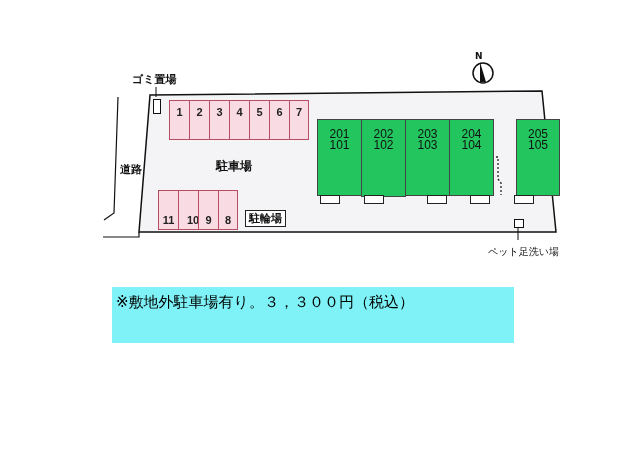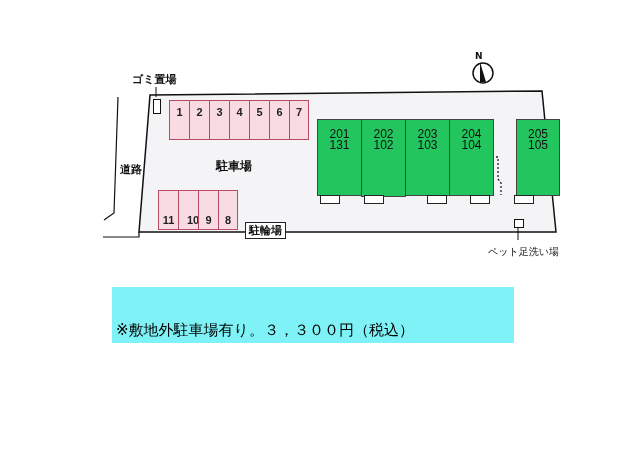--- a/index.html
+++ b/index.html
@@ -14,21 +14,21 @@
   .slot.top { align-items:flex-start; padding-top:5px; }
   .slot.bot { align-items:flex-end; padding-bottom:3px; }
   .unit { position:absolute; background:#22c55e; border:1px solid #444; box-sizing:border-box;
           font-family:"Liberation Sans", sans-serif; font-size:12px; line-height:11px; text-align:center;
           padding-top:9px; color:#111; }
   .entry { position:absolute; width:20px; height:9px; background:#fff; border:1px solid #222; box-sizing:border-box; }
   .bike { position:absolute; border:1.5px solid #222; background:#fff; font-size:11px; font-weight:bold;
           padding:1px 3px; line-height:13px; }
   .note { position:absolute; left:112px; top:287px; width:402px; height:56px; background:#7ef2f6;
           box-sizing:border-box; padding:3px 0 0 4px; font-size:15px; line-height:24px; color:#000; }
-  .note div { white-space:nowrap;margin-top:28px; }
+  .note div { white-space:nowrap; }
 </style>
 </head>
 <body>
 
 <svg class="site" width="640" height="452">
 
   <polygon points="150,95 542,91 556,232 139,232" fill="#f4f4f6" stroke="#111" stroke-width="1.5"></polygon>
 
   <polyline points="118,97 114,213 104,220" fill="none" stroke="#111" stroke-width="1.2"></polyline>
   <polyline points="103,237 139,237 139,232" fill="none" stroke="#111" stroke-width="1.2"></polyline>
@@ -89,26 +89,26 @@
 <div class="slot bot" style="left:178px;top:190px;width:30px;height:40px;">
     <span>10</span>
   </div>
 <div class="slot bot" style="left:198px;top:190px;width:21px;height:40px;">
     <span>9</span>
   </div>
 <div class="slot bot" style="left:218px;top:190px;width:20px;height:40px;">
     <span>8</span>
   </div>
 
-<div class="bike" style="left:245px;top:222px;">駐輪場</div>
+<div class="bike" style="left:245px;top:210px;">駐輪場</div>
 
 <div>
   <div class="unit" style="left:317px;top:119px;width:45px;height:77px;">
     <div>201</div>
-      <div>131</div>
+      <div>101</div>
   </div>
   <div class="unit" style="left:361px;top:119px;width:45px;height:78px;">
     <div>202</div>
       <div>102</div>
   </div>
   <div class="unit" style="left:405px;top:119px;width:45px;height:77px;">
     <div>203</div>
       <div>103</div>
   </div>
   <div class="unit" style="left:449px;top:119px;width:45px;height:77px;">

